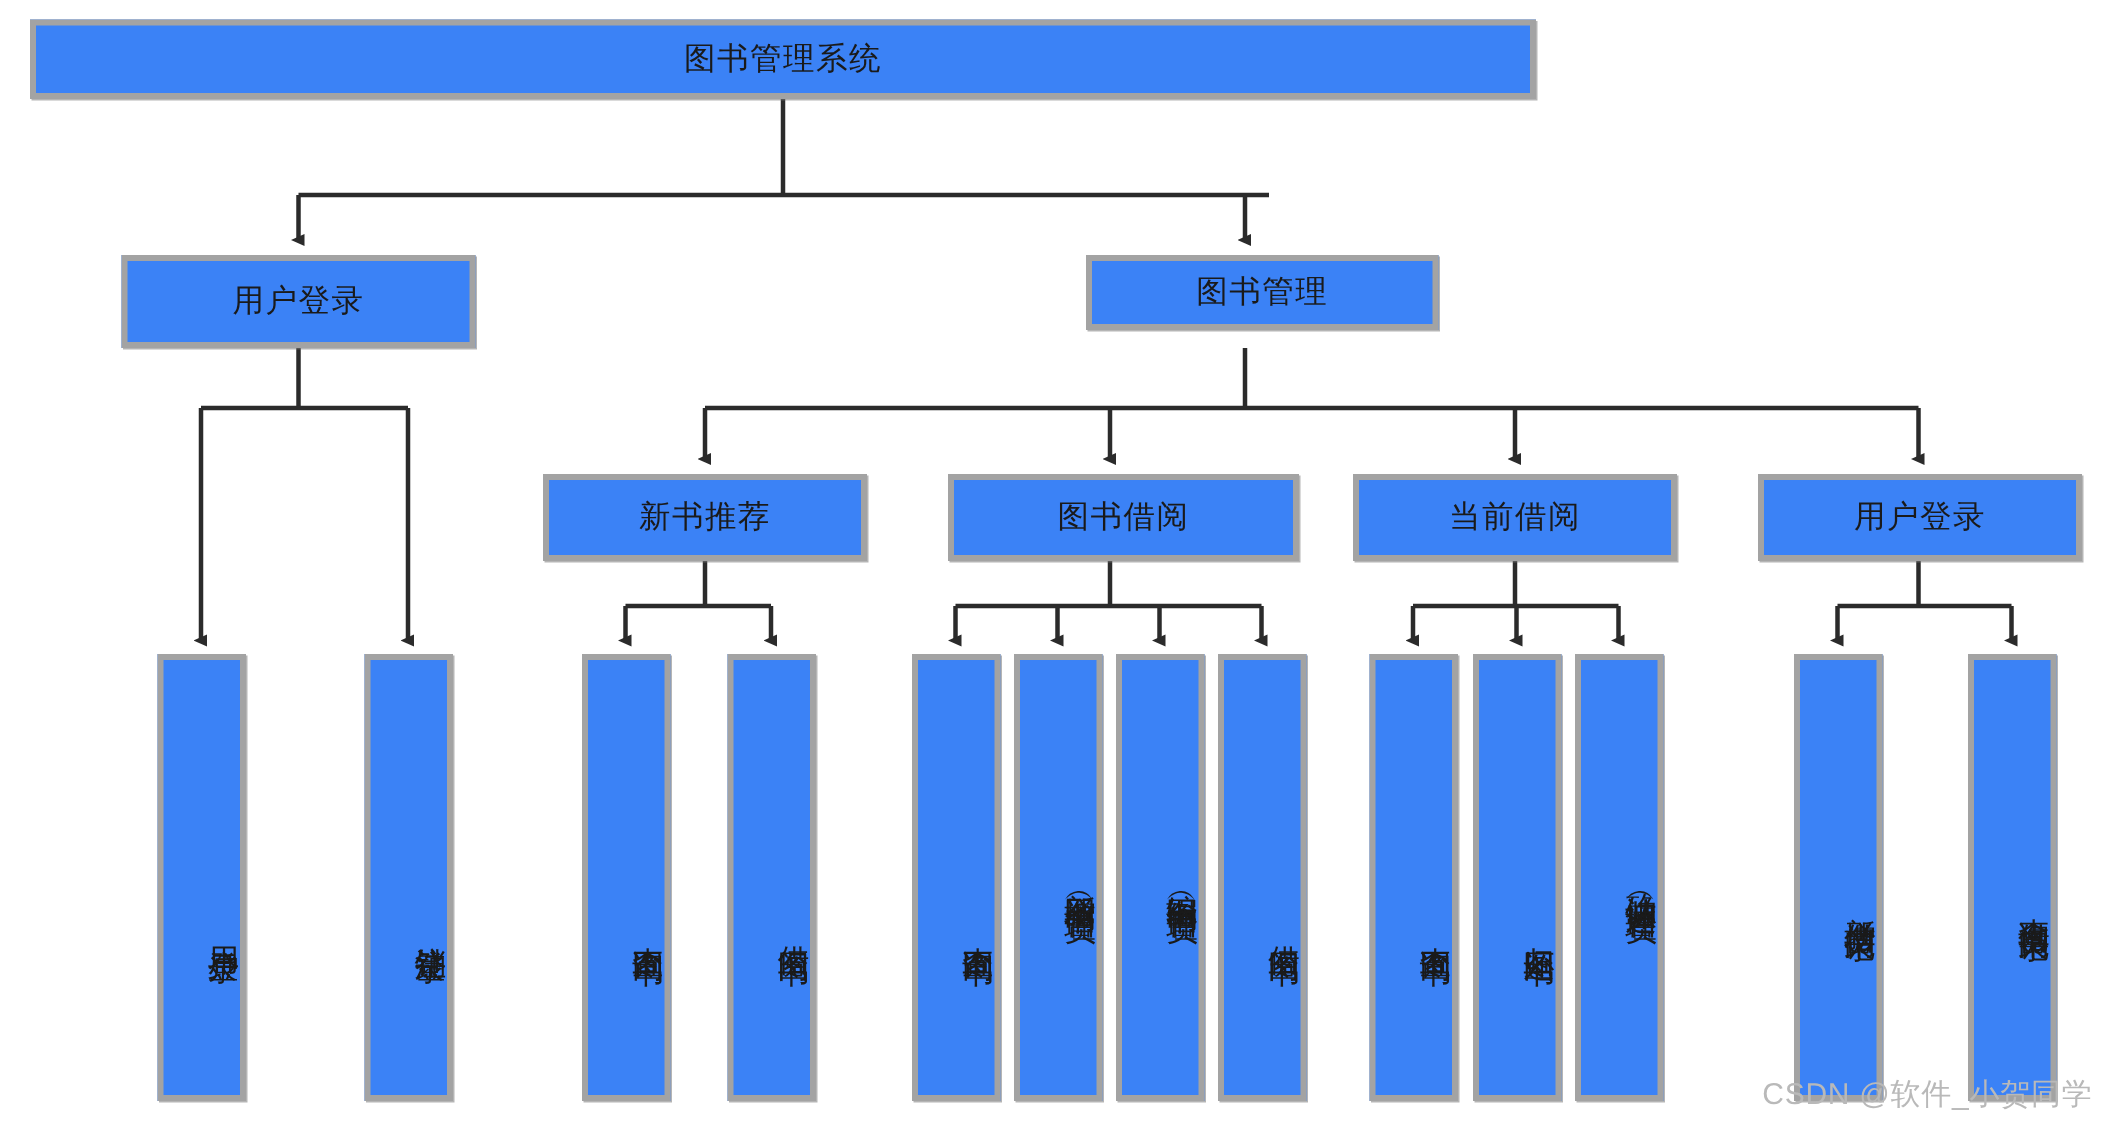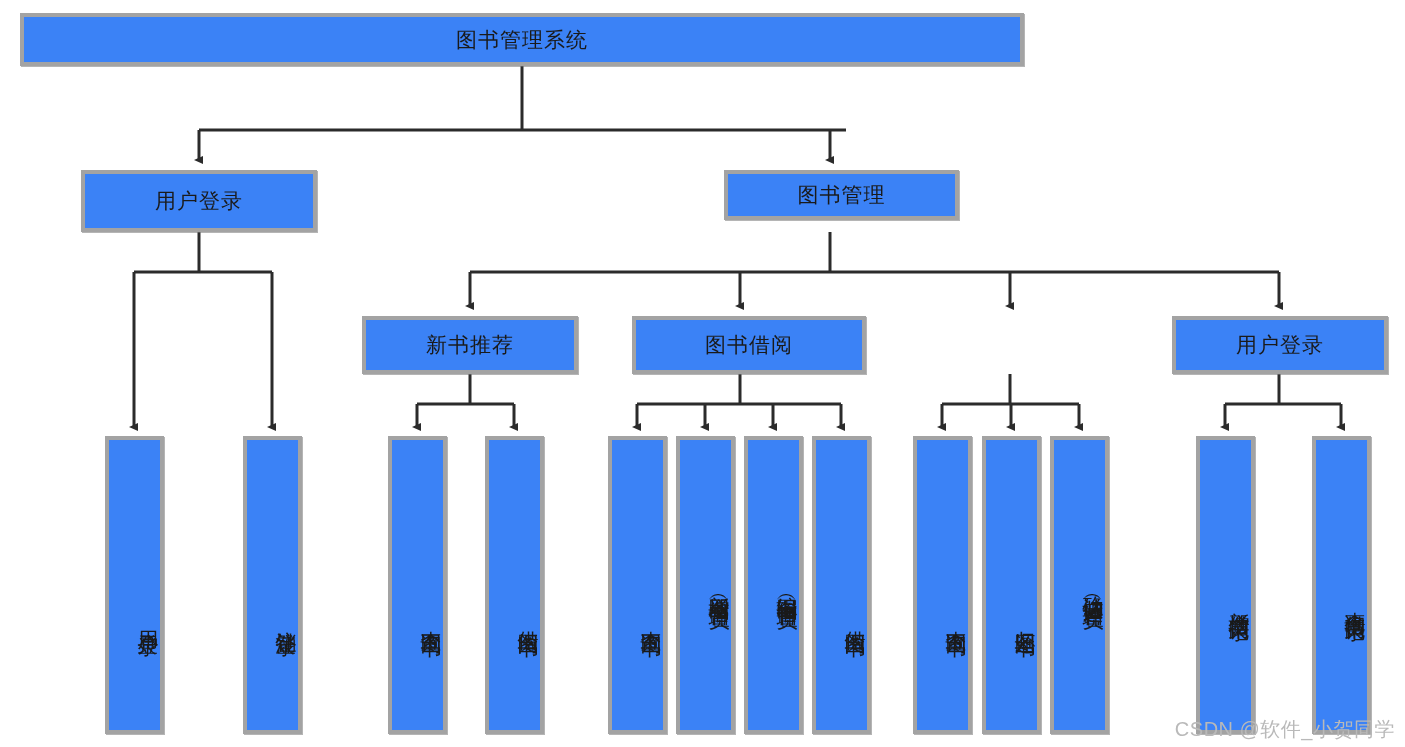--- a/index.html
+++ b/index.html
@@ -135,20 +135,23 @@
   <div class="node horiz" style="left:712px; top:170px; width:235px; height:50px;margin-left:12px;">
     <span>图书管理</span>
   </div>
 
   <div class="node horiz" style="left:362px; top:316px; width:216px; height:58px;">
     <span>新书推荐</span>
   </div>
   <div class="node horiz" style="left:632px; top:316px; width:234px; height:58px;">
     <span>图书借阅</span>
   </div>
+  <div class="node horiz" style="left:902px; top:316px; width:216px; height:58px;">
+    <span>当前借阅</span>
+  </div>
   <div class="node horiz" style="left:1172px; top:316px; width:216px; height:58px;">
     <span>用户登录</span>
   </div>
 
   <div class="node vert" style="left:105px; top:436px; width:59px; height:298px; padding-top:66px;">
     <span class="vlabel">用户登录</span>
   </div>
   <div class="node vert" style="left:243px; top:436px; width:59px; height:298px; padding-top:66px;">
     <span class="vlabel">注销登录</span>
   </div>

